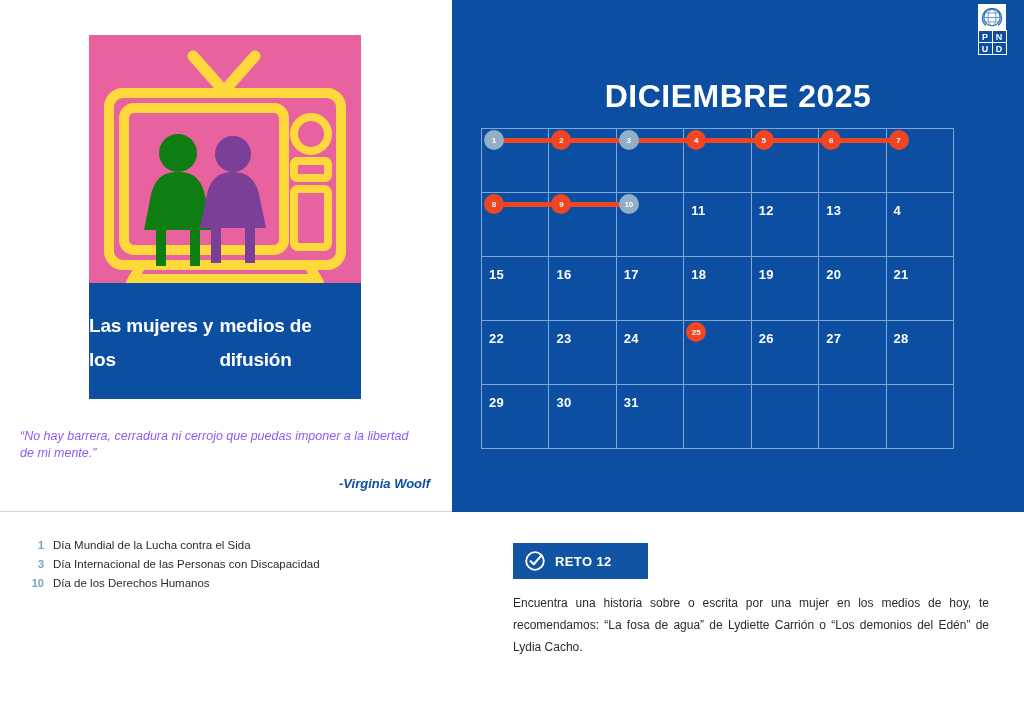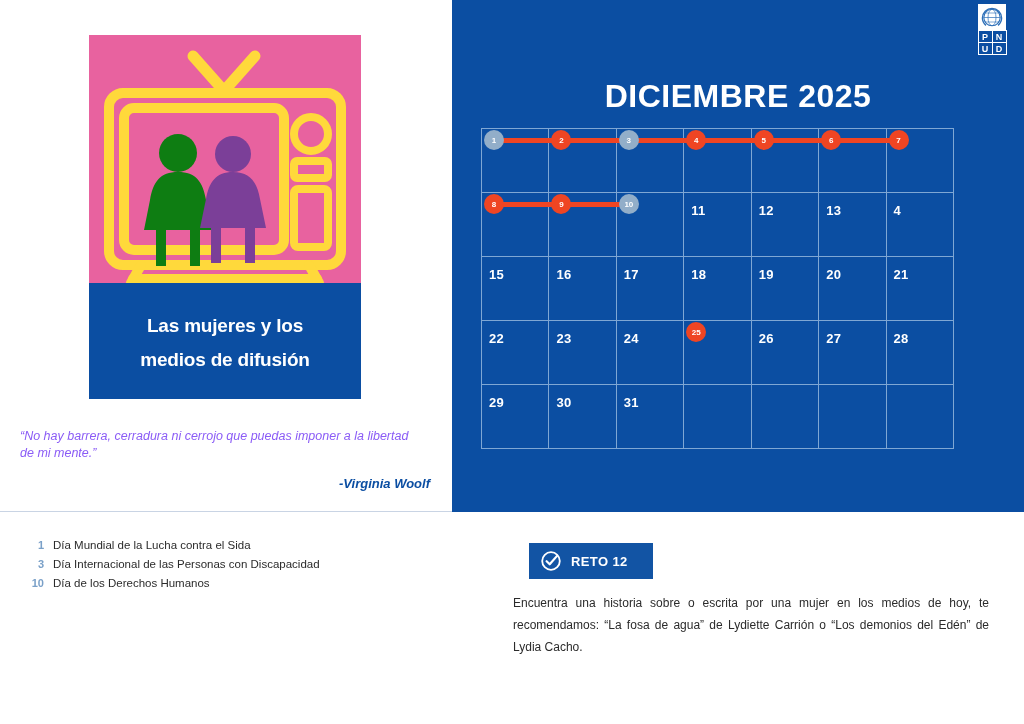--- a/index.html
+++ b/index.html
@@ -134,21 +134,21 @@
   }
   .poster-top {
     position: relative;
     width: 272px; height: 248px;
     background: #e8629f;
     overflow: hidden;
   }
   .poster-bottom {
     width: 272px; height: 116px;
     background: #0b4ea2;
-    display: flex; flex-direction: column;
+    display: flex; flex-direction: row;
     align-items: center; justify-content: center;
     padding-top: 4px;
   }
   .poster-bottom .line {
     color: #ffffff;
     font-size: 19px;
     font-weight: 700;
     line-height: 34px;
     letter-spacing: -0.2px;
   }
@@ -200,25 +200,24 @@
   .legend-text {
     color: #2b2b2b;
     font-size: 11.5px;
     line-height: 17px;
   }
 
   
   .reto-badge {
     position: absolute;
     left: 513px; top: 543px;
-    width: 124px; height: 36px;
+    width: 135px; height: 36px;
     background: #1254a4;
     display: flex; align-items: center;
     padding-left: 11px;
-    margin-left: 16px;
   }
   .reto-icon { width: 22px; height: 22px; margin-right: 9px; flex: none; }
   .reto-label {
     color: #ffffff;
     font-size: 13px;
     font-weight: 700;
     letter-spacing: 0.4px;
   }
   .reto-text {
     position: absolute;

